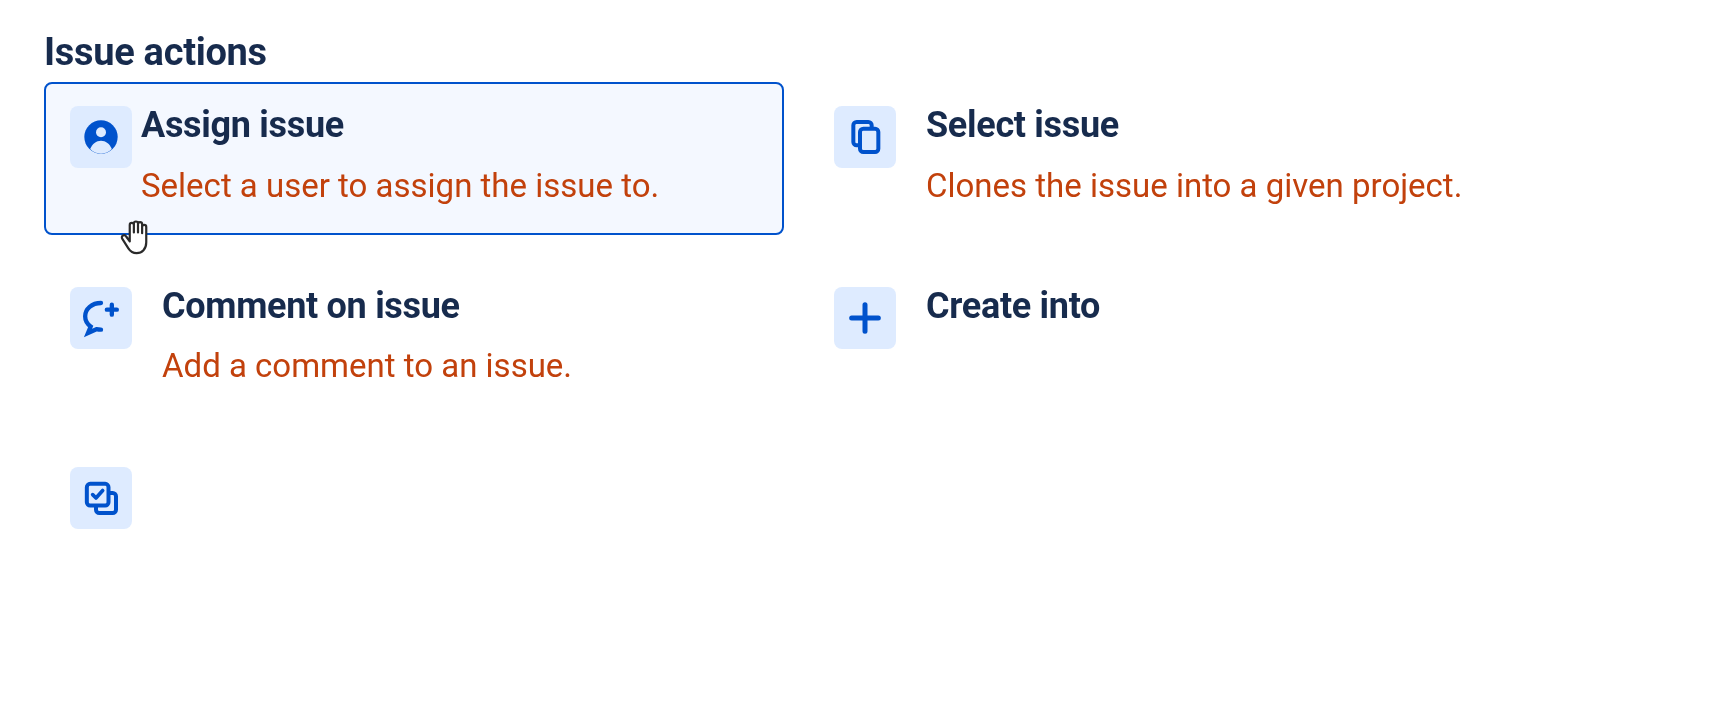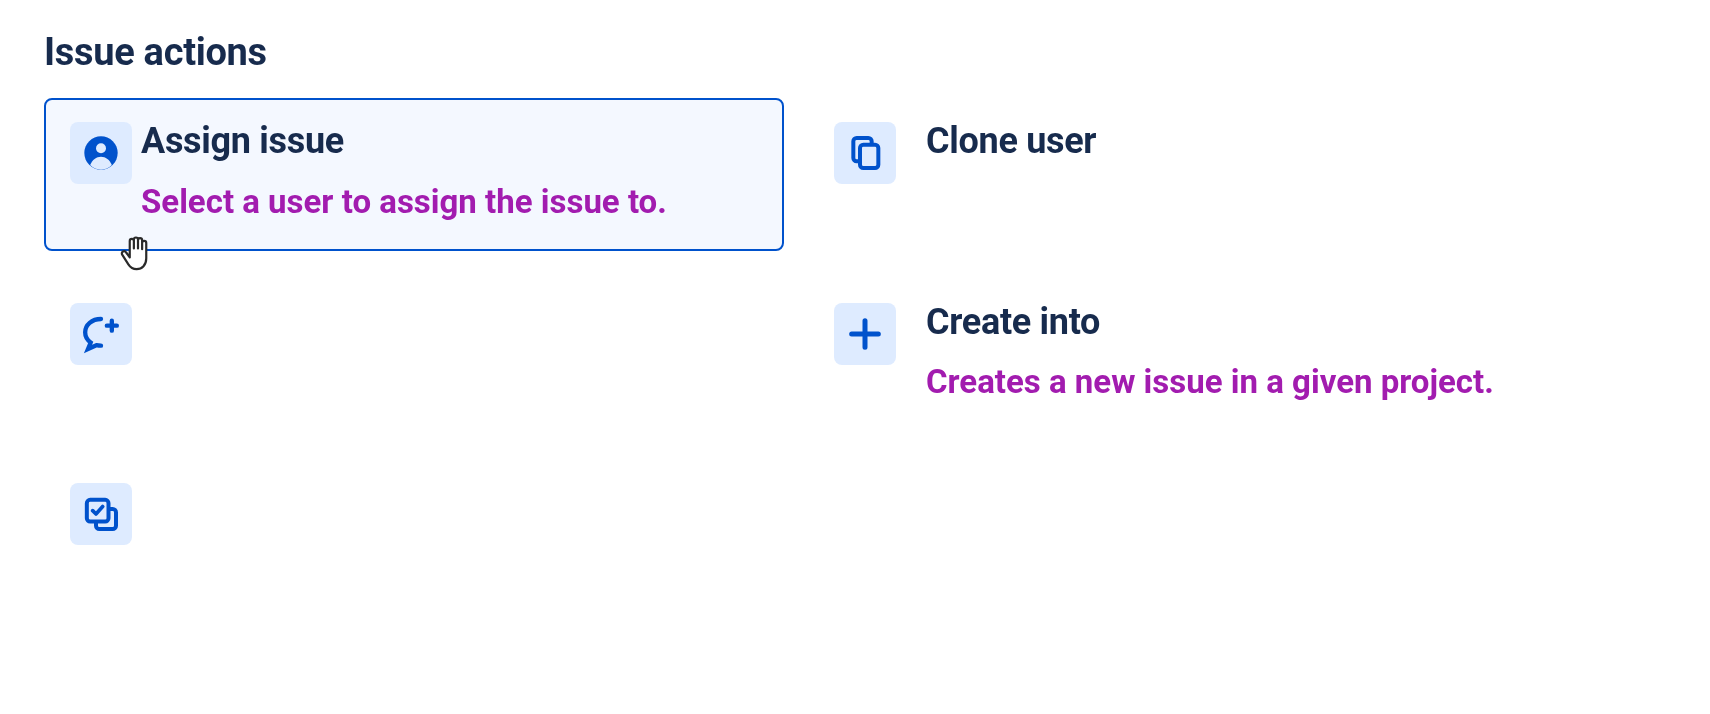--- a/index.html
+++ b/index.html
@@ -11,21 +11,21 @@
       font-family: -apple-system, BlinkMacSystemFont, "Segoe UI", Roboto, Helvetica, Arial, sans-serif;
       background: #ffffff;
       padding: 30px 44px;
       width: 1710px;
       overflow: hidden;
     }
     .section-heading {
       font-size: 38px;
       font-weight: 700;
       color: #172b4d;
-      margin-bottom: 24px;
+      margin-bottom: 8px;
       letter-spacing: -0.3px;
     }
     .actions-grid {
       display: grid;
       grid-template-columns: 740px 740px;
       column-gap: 24px;
       row-gap: 28px;
     }
     .action-card {
       display: flex;
@@ -64,22 +64,22 @@
     }
     .action-title {
       font-size: 36px;
       font-weight: 700;
       color: #172b4d;
       line-height: 1.1;
       letter-spacing: -0.3px;
     }
     .action-desc {
       font-size: 33px;
-      font-weight: 700;
-      color: #a21caf;
+      font-weight: 400;
+      color: #c2410c;
       line-height: 1.55;
     }
     .cursor-overlay {
       position: absolute;
       left: 70px;
       top: 132px;
       width: 44px;
       height: 44px;
       pointer-events: none;
     }
@@ -111,42 +111,46 @@
   </div>
 
   <div class="action-card">
     <div class="icon-box">
       <svg viewBox="0 0 24 24" fill="none">
         <rect x="5" y="3" width="11" height="14" rx="2" stroke="#0052cc" stroke-width="2.4"></rect>
         <rect x="9" y="7" width="11" height="14" rx="2" fill="#deebff" stroke="#0052cc" stroke-width="2.4"></rect>
       </svg>
     </div>
     <div class="text-col">
-      <div class="action-title">Clone user</div>
+      <div class="action-title">Select issue</div>
+      <div class="action-desc">Clones the issue into a given project.</div>
     </div>
   </div>
 
   <div class="action-card">
     <div class="icon-box">
       <svg viewBox="0 0 24 24" fill="none">
         <path d="M12 3 C6.5 3 2.5 6.5 2.5 11 C2.5 13.5 3.8 15.7 5.8 17.1 L4.2 21 L9.2 18.7 C10.1 18.9 11 19 12 19" stroke="#0052cc" stroke-width="2.6" stroke-linecap="round" fill="none"></path>
         <path d="M18.5 4 L18.5 10 M15.5 7 L21.5 7" stroke="#0052cc" stroke-width="2.6" stroke-linecap="round"></path>
       </svg>
+    </div>
+    <div class="text-col">
+      <div class="action-title">Comment on issue</div>
+      <div class="action-desc">Add a comment to an issue.</div>
     </div>
   </div>
 
   <div class="action-card">
     <div class="icon-box">
       <svg viewBox="0 0 24 24" fill="none">
         <path d="M12 4 L12 20 M4 12 L20 12" stroke="#0052cc" stroke-width="3" stroke-linecap="round"></path>
       </svg>
     </div>
     <div class="text-col">
       <div class="action-title">Create into</div>
-      <div class="action-desc">Creates a new issue in a given project.</div>
     </div>
   </div>
 
   <div class="action-card">
     <div class="icon-box">
       <svg viewBox="0 0 24 24" fill="none">
         <rect x="3.5" y="3.5" width="13" height="13" rx="2" stroke="#0052cc" stroke-width="2.4" fill="#deebff"></rect>
         <path d="M7 10 L9 12 L13 7.5" stroke="#0052cc" stroke-width="2.2" stroke-linecap="round" stroke-linejoin="round" fill="none"></path>
         <path d="M9 16.5 L9 19 C9 20.1 9.9 21 11 21 L19 21 C20.1 21 21 20.1 21 19 L21 11 C21 9.9 20.1 9 19 9 L16.5 9" stroke="#0052cc" stroke-width="2.4" fill="none"></path>
       </svg>

